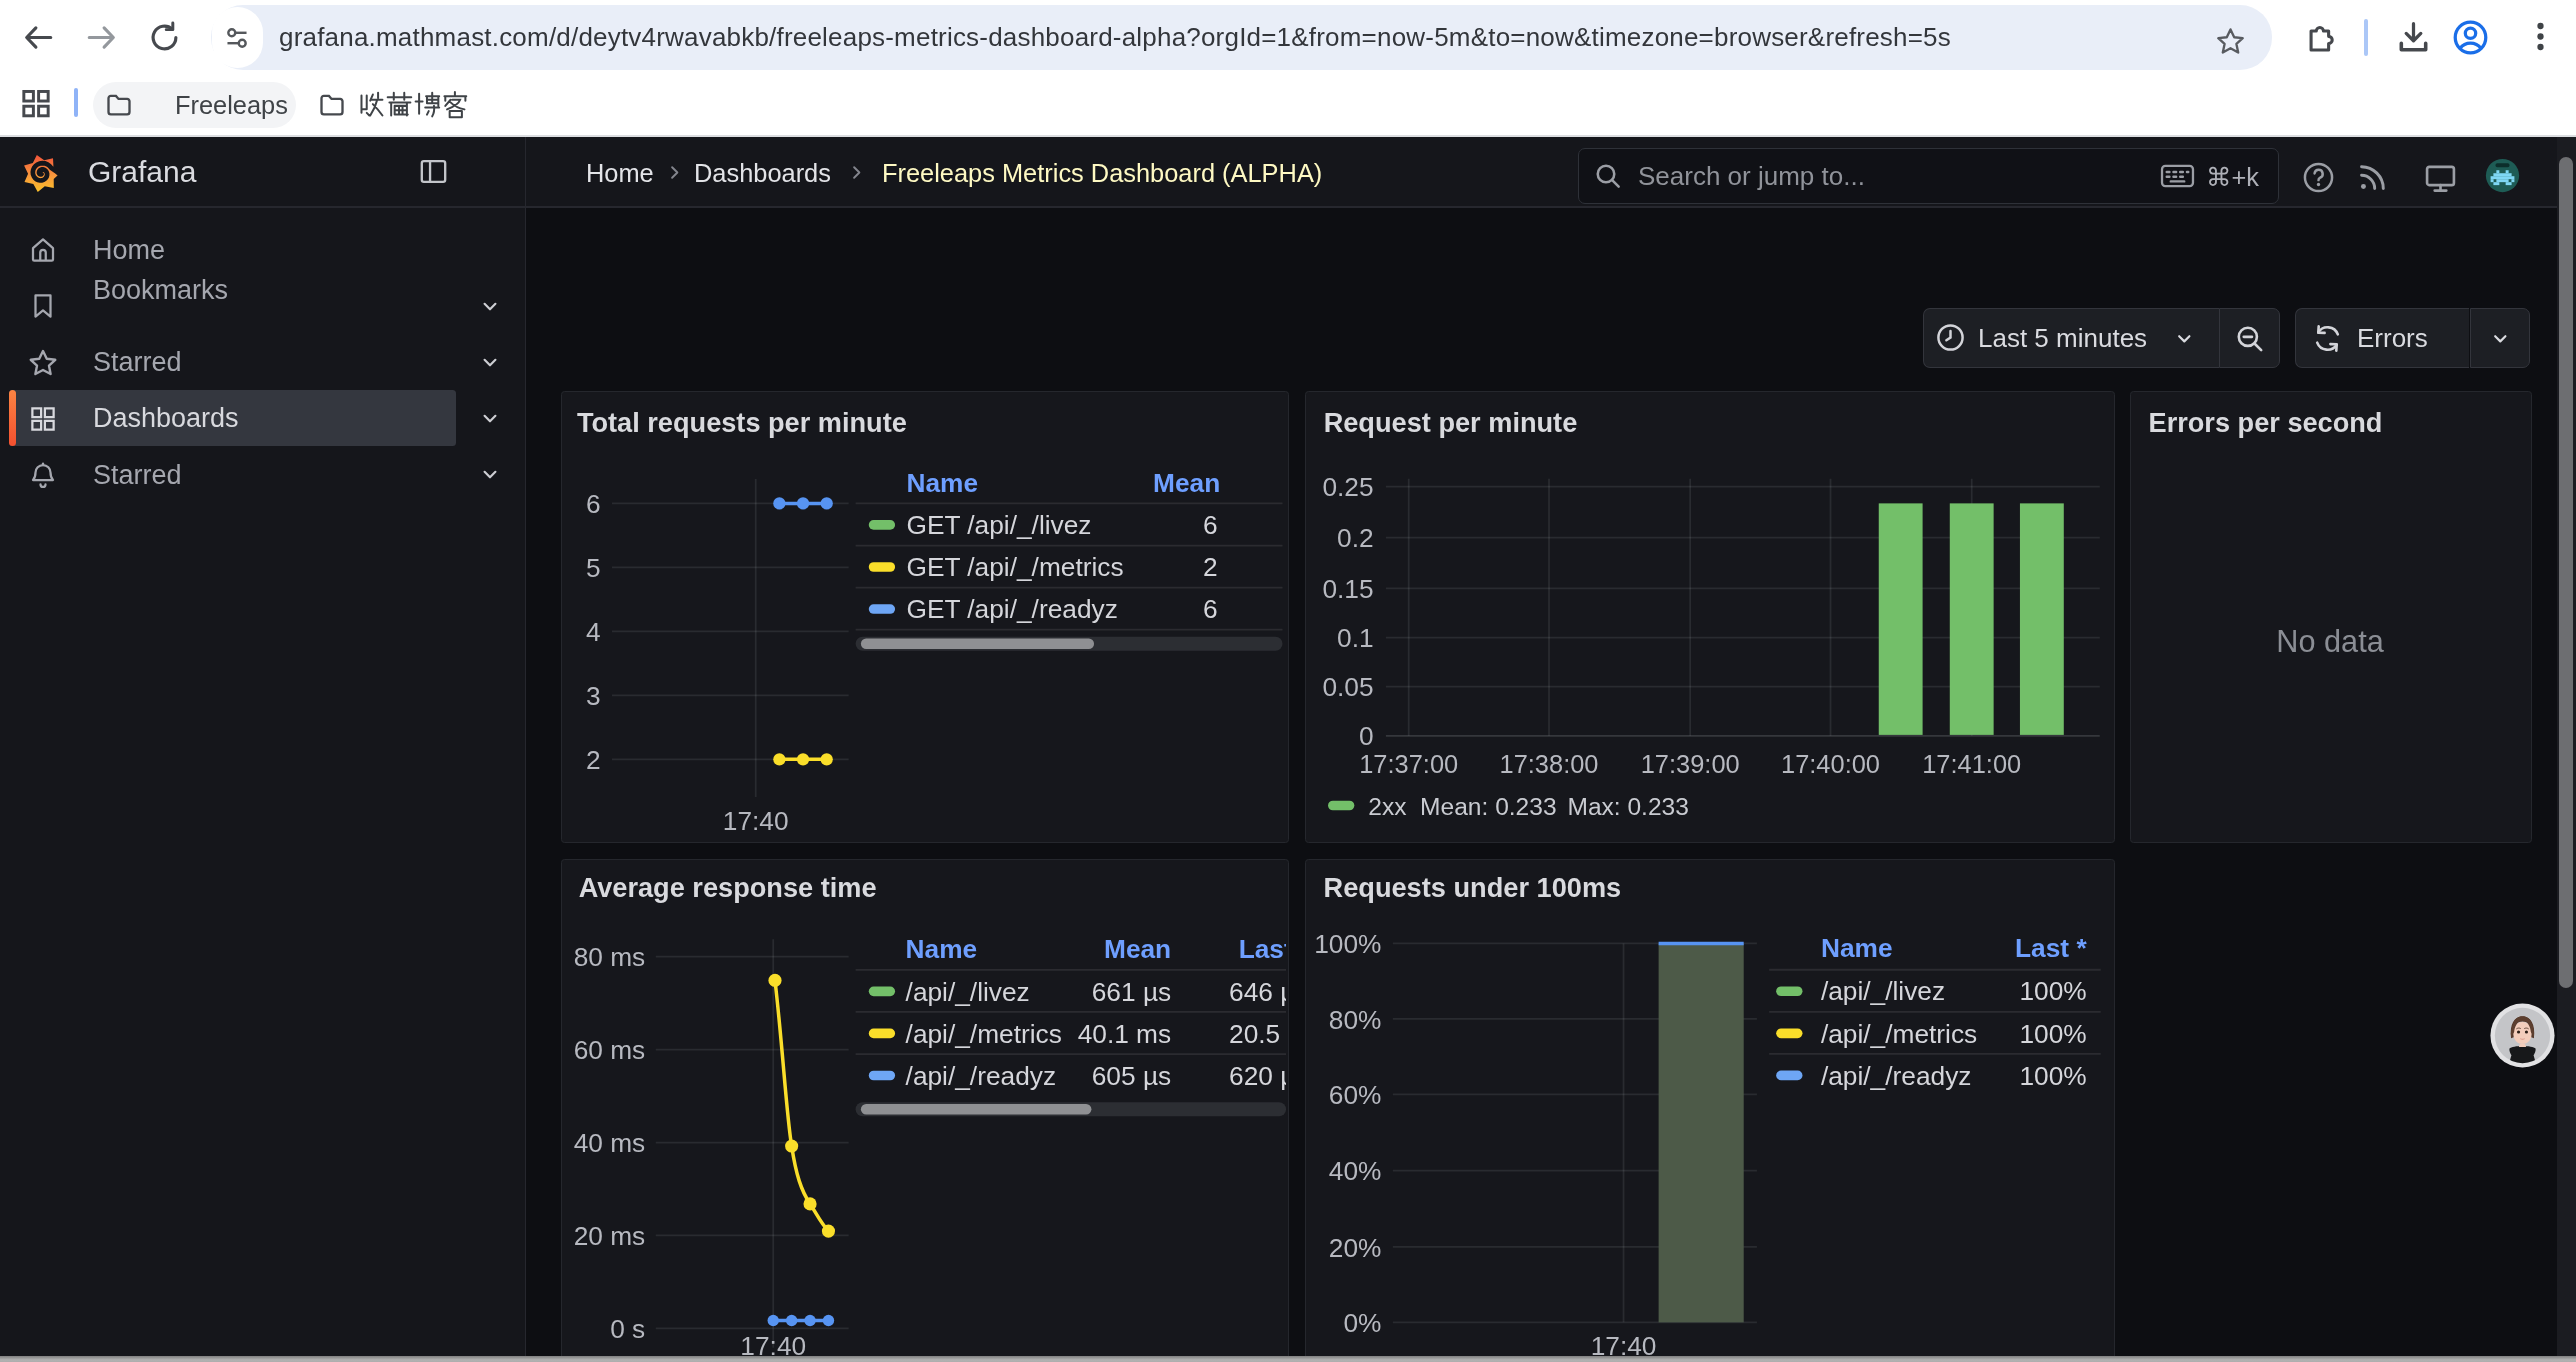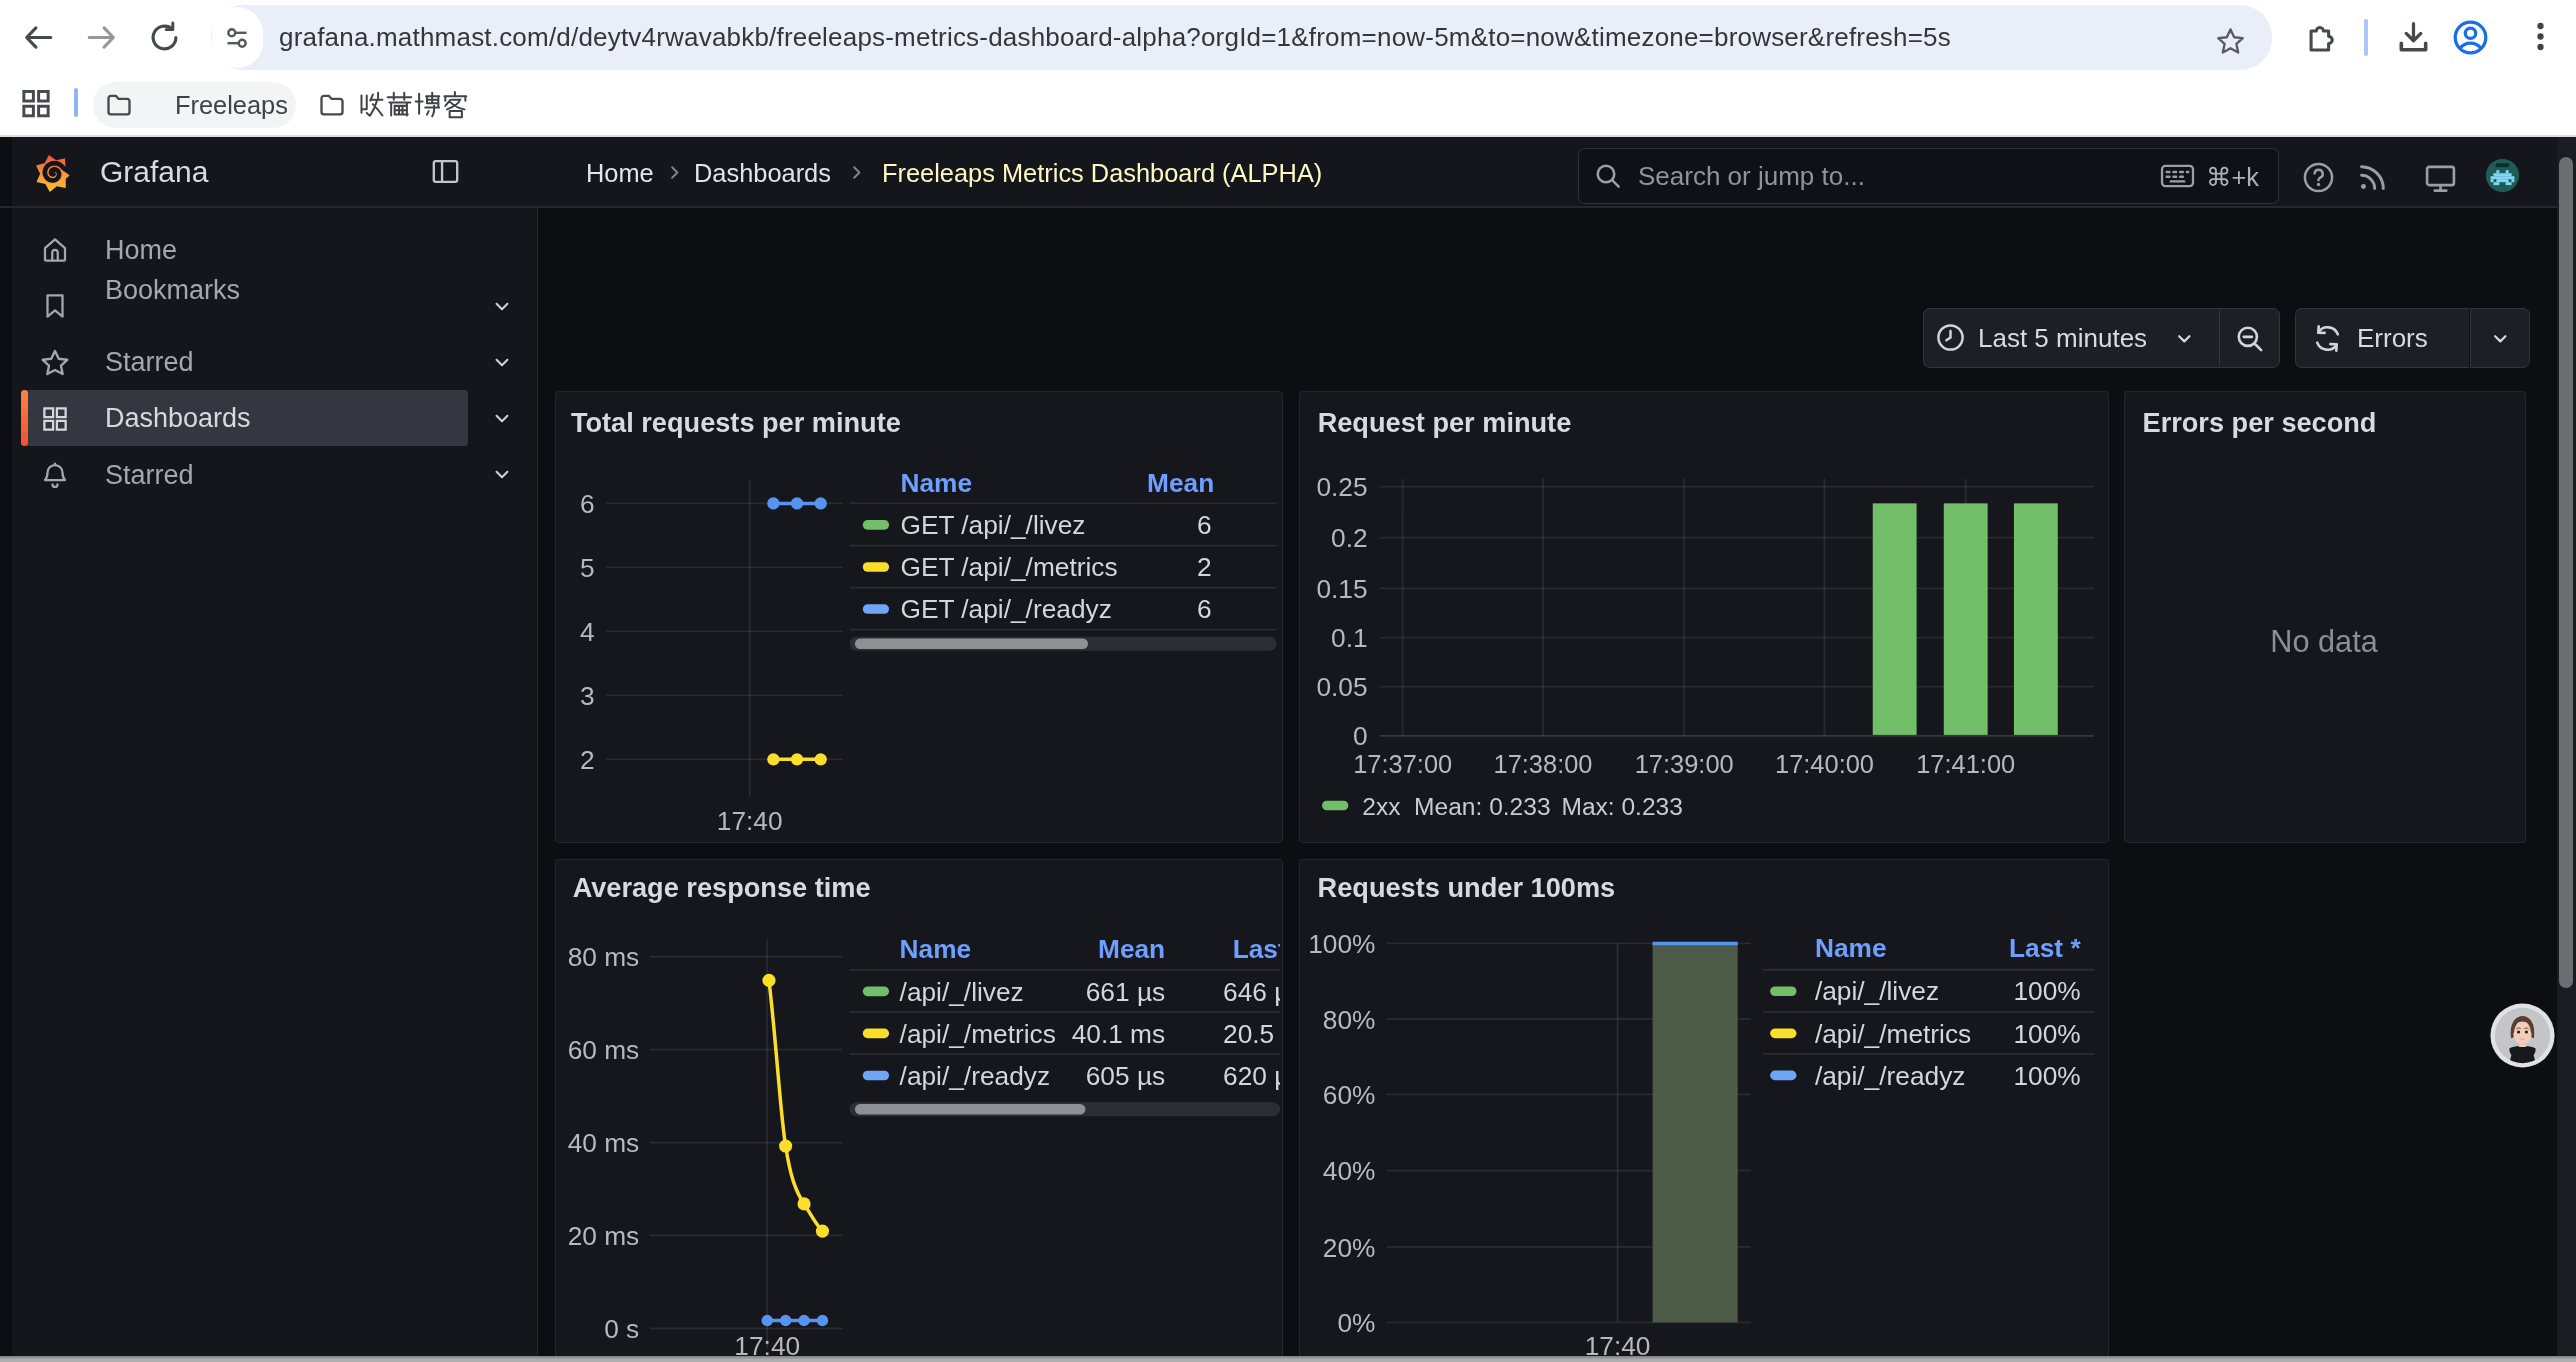--- a/index.html
+++ b/index.html
@@ -9,28 +9,28 @@
   .abs { position:absolute; }
   svg { display:block; }
   
   #chrome { position:absolute; top:0; left:0; width:2576px; height:137px; background:#fff;border-radius:7px; }
   #pill { position:absolute; left:211px; top:5.3px; width:2061px; height:65px; border-radius:32px; background:#e9eef8; }
   #urltxt { position:absolute; left:68px; top:0; height:65px; line-height:65px; font-size:26px; color:#33363b; letter-spacing:0.2px; white-space:nowrap; overflow:hidden; width:1719px;}
   #bkm { position:absolute; top:77px; left:0; width:2576px; height:58px; }
   .bkmtxt { position:absolute; top:0; height:58px; line-height:56px; font-size:25.4px; color:#3f4347; }
   
   #app { position:absolute; top:137px; left:0; width:2576px; height:1219px; background:#0d0e12; overflow:hidden; }
-  #sidebar { position:absolute; left:0; top:0; width:526px; height:1219px; background:#15161b; border-right:1.8px solid #26272e;margin-left:12px; }
+  #sidebar { position:absolute; left:0; top:0; width:526px; height:1219px; background:#15161b; border-right:1.8px solid #26272e; }
   #gtop { position:absolute; left:526px; top:0; width:2050px; height:71px; background:#15161b; }
   #ghead2 { position:absolute; left:526px; top:71px; width:2050px; height:75px; background:#15161b; border-bottom:1.8px solid #202227; }
   #gheadborder { position:absolute; left:0; top:69px; width:2576px; height:1.8px; background:#26272e; }
   .navtxt { position:absolute; left:93px; font-size:27px; color:#a5a7af; line-height:56px; height:56px; }
   .seltxt { color:#d8d9de; }
   .bcrumb { font-size:25.4px; }
-  .panel { position:absolute; background:#16171c; border:1.8px solid #25272d; border-radius:3.5px; overflow:hidden; }
+  .panel { position:absolute; background:#16171c; border:1.8px solid #25272d; border-radius:3.5px; overflow:hidden;margin-left:6px; }
   .btn { position:absolute; border:1.8px solid #33353c; border-radius:7px; background:#1d1f24; }
   #bottombar { position:absolute; top:1356px; left:0; width:2576px; height:7px; background:linear-gradient(#7f7f7f,#b2b2b2 55%, #ababab); }
 </style>
 </head>
 <body>
 <div id="root">
 
   <div id="chrome">
 
     <svg class="abs" style="left:21px;top:20px" width="35" height="35" viewBox="0 0 40 40" fill="none" stroke="#46494e" stroke-width="3.6" stroke-linecap="round" stroke-linejoin="round">

